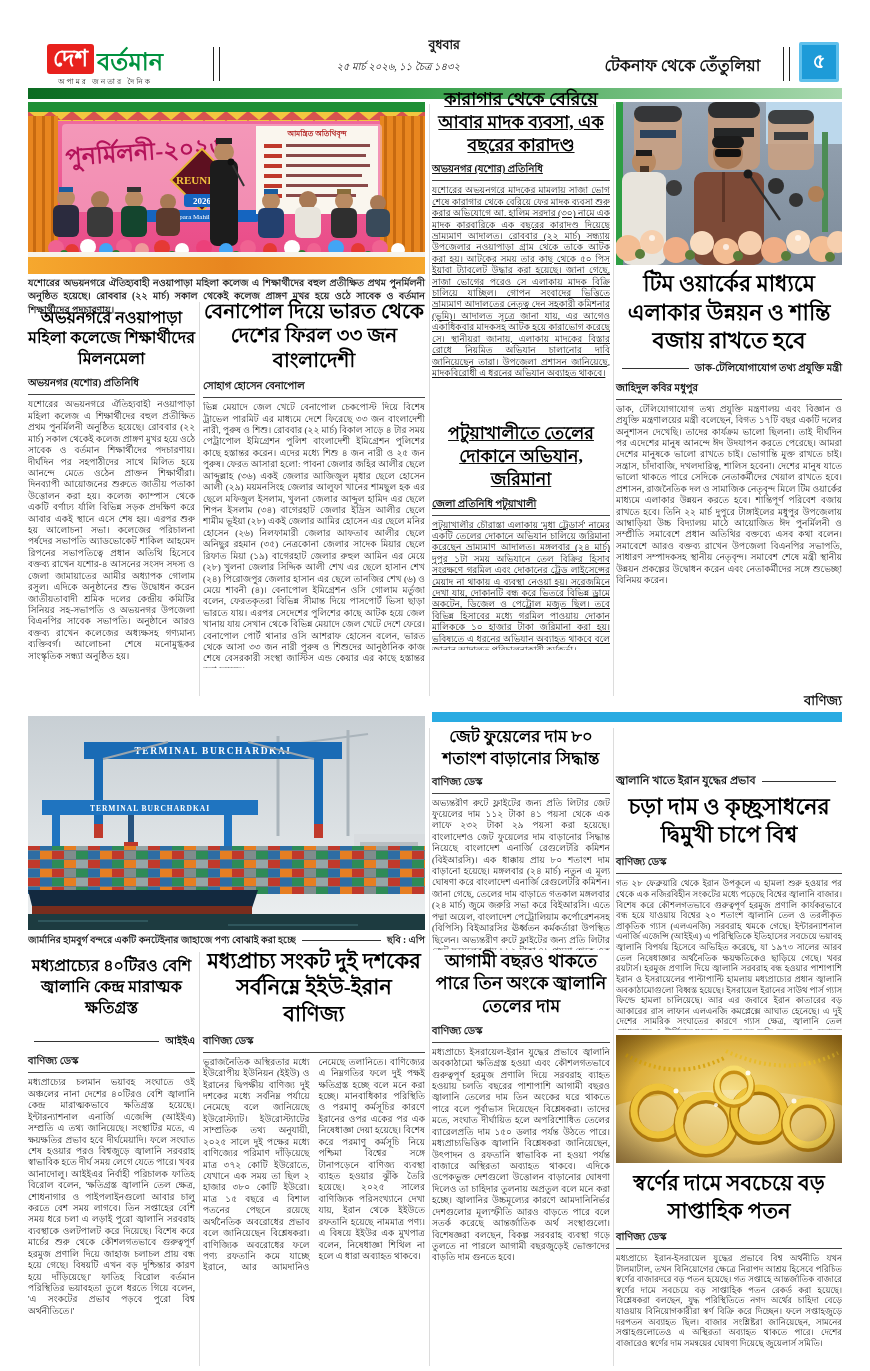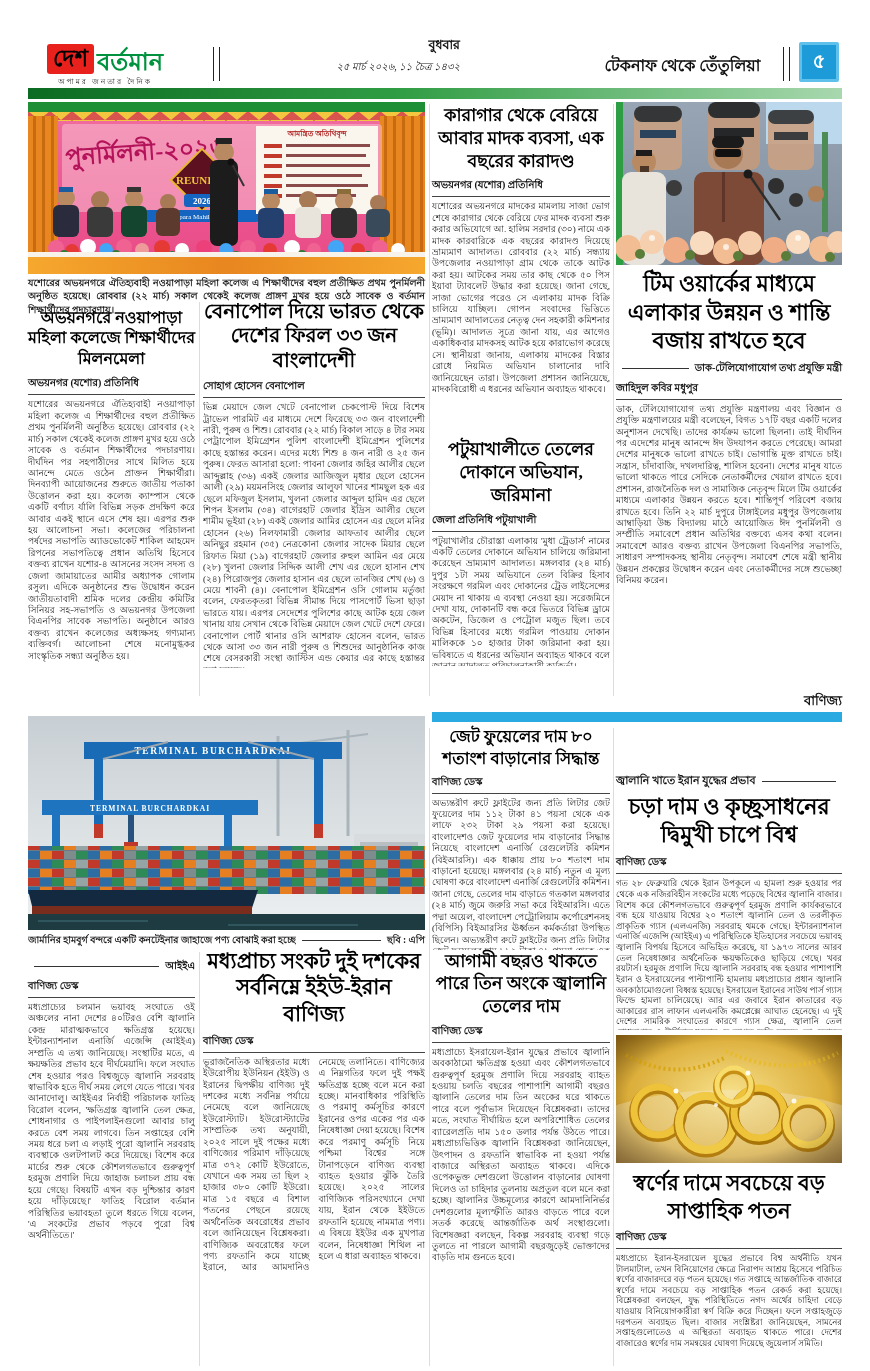--- a/index.html
+++ b/index.html
@@ -12,21 +12,21 @@
   .body-text{font-size:9px;line-height:1.27;text-align:justify;color:#1c1c1c;overflow:hidden;}
   .caption{font-size:9.5px;font-weight:600;line-height:1.4;text-align:justify;color:#222;}
   .dash{flex:1;border-top:1.3px solid #333;margin:0 6px;align-self:center;}
   .attr-row{display:flex;align-items:center;font-size:10px;font-weight:bold;margin:2px 0;}
   .kicker-row{display:flex;align-items:center;font-size:11px;font-weight:bold;margin-bottom:2px;margin-top:48px;}
   .vsep{position:absolute;width:1px;background:#dcdcdc;}
   .photo{position:absolute;overflow:hidden;background:#ddd;}
   .photo svg{display:block;}
   
   .logo-row{display:flex;align-items:flex-end;justify-content:center;font-family:"Liberation Sans",sans-serif;}
-  .logo-desh{background:#e8211d;color:#000000;font-weight:bold;font-size:23px;line-height:1;
+  .logo-desh{background:#e8211d;color:#ffffff;font-weight:bold;font-size:23px;line-height:1;
              padding:3px 6px 4px;border-radius:3px;}
   .logo-bartoman{color:#00923f;font-weight:bold;font-size:24px;line-height:1;margin-left:3px;}
   .logo-tagline{font-size:7.5px;letter-spacing:2px;text-align:center;color:#222;margin-top:2px;
                 font-family:"Liberation Sans",sans-serif;}
   .hsep{position:absolute;width:5px;border-left:1.6px solid #222;border-right:1.6px solid #222;}
   .pagebox{position:absolute;width:40px;height:40px;background:#1d9bd8;border:3px solid #5fc0ec;
            box-sizing:border-box;color:#fff;font-size:20px;font-weight:bold;display:flex;
            align-items:center;justify-content:center;border-radius:2px;font-family:"Liberation Sans",sans-serif;}
 </style>
 </head>
@@ -198,21 +198,21 @@
     <div class="byline" style="margin-top:6px;">অভয়নগর (যশোর) প্রতিনিধি</div>
     <div class="body-text" style="height:290px;">যশোরের অভয়নগরে ঐতিহ্যবাহী নওয়াপাড়া মহিলা কলেজ এ শিক্ষার্থীদের বহুল প্রতীক্ষিত প্রথম পুনর্মিলনী অনুষ্ঠিত হয়েছে। রোববার (২২ মার্চ) সকাল থেকেই কলেজ প্রাঙ্গণ মুখর হয়ে ওঠে সাবেক ও বর্তমান শিক্ষার্থীদের পদচারণায়। দীর্ঘদিন পর সহপাঠীদের সাথে মিলিত হয়ে আনন্দে মেতে ওঠেন প্রাক্তন শিক্ষার্থীরা। দিনব্যাপী আয়োজনের শুরুতে জাতীয় পতাকা উত্তোলন করা হয়। কলেজ ক্যাম্পাস থেকে একটি বর্ণাঢ্য র্যালি বিভিন্ন সড়ক প্রদক্ষিণ করে আবার একই স্থানে এসে শেষ হয়। এরপর শুরু হয় আলোচনা সভা। কলেজের পরিচালনা পর্ষদের সভাপতি অ্যাডভোকেট শাকিল আহমেদ রিপনের সভাপতিত্বে প্রধান অতিথি হিসেবে বক্তব্য রাখেন যশোর-৪ আসনের সংসদ সদস্য ও জেলা জামায়াতের আমীর অধ্যাপক গোলাম রসুল। এদিকে অনুষ্ঠানের শুভ উদ্বোধন করেন জাতীয়তাবাদী শ্রমিক দলের কেন্দ্রীয় কমিটির সিনিয়র সহ-সভাপতি ও অভয়নগর উপজেলা বিএনপির সাবেক সভাপতি। অনুষ্ঠানে আরও বক্তব্য রাখেন কলেজের অধ্যক্ষসহ গণ্যমান্য ব্যক্তিবর্গ। আলোচনা শেষে মনোমুগ্ধকর সাংস্কৃতিক সন্ধ্যা অনুষ্ঠিত হয়।</div>
   </div>
 
   <div class="abs" style="left:203px;top:299px;width:222px;">
     <div class="headline" style="font-size:20px;line-height:1.22;text-align:center;">বেনাপোল দিয়ে ভারত থেকে দেশের ফিরল ৩৩ জন বাংলাদেশী</div>
     <div class="byline" style="margin-top:6px;">সোহাগ হোসেন বেনাপোল</div>
     <div class="body-text" style="height:266px;">ভিন্ন মেয়াদে জেল খেটে বেনাপোল চেকপোস্ট দিয়ে বিশেষ ট্রাভেল পারমিট এর মাধ্যমে দেশে ফিরেছে ৩৩ জন বাংলাদেশী নারী, পুরুষ ও শিশু। রোববার (২২ মার্চ) বিকাল সাড়ে ৪ টার সময় পেট্রাপোল ইমিগ্রেশন পুলিশ বাংলাদেশী ইমিগ্রেশন পুলিশের কাছে হস্তান্তর করেন। এদের মধ্যে শিশু ৪ জন নারী ও ২৫ জন পুরুষ। ফেরত আসারা হলো: পাবনা জেলার জহির আলীর ছেলে আব্দুল্লাহ (৩৬) একই জেলার আজিজুল মৃধার ছেলে হোসেন আলী (২৯) ময়মনসিংহ জেলার আলুফা খানের শামছুল হক এর ছেলে মফিজুল ইসলাম, খুলনা জেলার আব্দুল হামিদ এর ছেলে শিপন ইসলাম (৩৪) বাগেরহাট জেলার ইদ্রিস আলীর ছেলে শামীম ভূইয়া (২৮) একই জেলার আমির হোসেন এর ছেলে মনির হোসেন (২৬) নিলফামারী জেলার আফতাব আলীর ছেলে অনিছুর রহমান (৩৫) নেত্রকোনা জেলার সাদেক মিয়ার ছেলে রিফাত মিয়া (১৯) বাগেরহাট জেলার রুহুল আমিন এর মেয়ে (২৮) খুলনা জেলার সিদ্দিক আলী শেখ এর ছেলে হাসান শেখ (২৪) পিরোজপুর জেলার হাসান এর ছেলে তানজির শেখ (৬) ও মেয়ে শাবনী (৪)। বেনাপোল ইমিগ্রেশন ওসি গোলাম মর্তুজা বলেন, ফেরতকৃতরা বিভিন্ন সীমান্ত দিয়ে পাসপোর্ট ভিসা ছাড়া ভারতে যায়। এরপর সেদেশের পুলিশের কাছে আটক হয়ে জেল খানায় যায় সেখান থেকে বিভিন্ন মেয়াদে জেল খেটে দেশে ফেরে। বেনাপোল পোর্ট থানার ওসি আশরাফ হোসেন বলেন, ভারত থেকে আসা ৩৩ জন নারী পুরুষ ও শিশুদের আনুষ্ঠানিক কাজ শেষে বেসরকারী সংস্থা জাস্টিস এন্ড কেয়ার এর কাছে হস্তান্তর করা হয়েছে।</div>
   </div>
 
-  <div class="abs" style="left:432px;top:104px;width:178px;">
+  <div class="abs" style="left:432px;top:88px;width:178px;text-decoration:underline;">
     <div class="headline" style="font-size:17.5px;line-height:1.3;">কারাগার থেকে বেরিয়ে আবার মাদক ব্যবসা, এক বছরের কারাদণ্ড</div>
     <div class="byline" style="margin-top:5px;">অভয়নগর (যশোর) প্রতিনিধি</div>
     <div class="body-text" style="height:228px;">যশোরের অভয়নগরে মাদকের মামলায় সাজা ভোগ শেষে কারাগার থেকে বেরিয়ে ফের মাদক ব্যবসা শুরু করার অভিযোগে আ. হালিম সরদার (৩০) নামে এক মাদক কারবারিকে এক বছরের কারাদণ্ড দিয়েছে ভ্রাম্যমাণ আদালত। রোববার (২২ মার্চ) সন্ধ্যায় উপজেলার নওয়াপাড়া গ্রাম থেকে তাকে আটক করা হয়। আটকের সময় তার কাছ থেকে ৫০ পিস ইয়াবা ট্যাবলেট উদ্ধার করা হয়েছে। জানা গেছে, সাজা ভোগের পরেও সে এলাকায় মাদক বিক্রি চালিয়ে যাচ্ছিল। গোপন সংবাদের ভিত্তিতে ভ্রাম্যমাণ আদালতের নেতৃত্ব দেন সহকারী কমিশনার (ভূমি)। আদালত সূত্রে জানা যায়, এর আগেও একাধিকবার মাদকসহ আটক হয়ে কারাভোগ করেছে সে। স্থানীয়রা জানায়, এলাকায় মাদকের বিস্তার রোধে নিয়মিত অভিযান চালানোর দাবি জানিয়েছেন তারা। উপজেলা প্রশাসন জানিয়েছে, মাদকবিরোধী এ ধরনের অভিযান অব্যাহত থাকবে।</div>
     <div class="headline" style="font-size:17.5px;line-height:1.3;margin-top:9px;">পটুয়াখালীতে তেলের দোকানে অভিযান, জরিমানা</div>
     <div class="byline" style="margin-top:5px;">জেলা প্রতিনিধি পটুয়াখালী</div>
     <div class="body-text" style="height:130px;">পটুয়াখালীর চৌরাস্তা এলাকায় 'মুধা ট্রেডার্স' নামের একটি তেলের দোকানে অভিযান চালিয়ে জরিমানা করেছেন ভ্রাম্যমাণ আদালত। মঙ্গলবার (২৪ মার্চ) দুপুর ১টা সময় অভিযানে তেল বিক্রির হিসাব সংরক্ষণে গরমিল এবং দোকানের ট্রেড লাইসেন্সের মেয়াদ না থাকায় এ ব্যবস্থা নেওয়া হয়। সরেজমিনে দেখা যায়, দোকানটি বন্ধ করে ভিতরে বিভিন্ন ড্রামে অকটেন, ডিজেল ও পেট্রোল মজুত ছিল। তবে বিভিন্ন হিসাবের মধ্যে গরমিল পাওয়ায় দোকান মালিককে ১০ হাজার টাকা জরিমানা করা হয়। ভবিষ্যতে এ ধরনের অভিযান অব্যাহত থাকবে বলে জানান আদালত পরিচালনাকারী কর্মকর্তা।</div>
   </div>
 
   <div class="photo" style="left:616px;top:102px;width:226px;height:163px;">
     <svg width="226" height="163" viewBox="0 0 226 163">
@@ -355,21 +355,22 @@
     </svg>
   </div>
 
   <div class="abs" style="left:28px;top:934px;width:397px;display:flex;align-items:baseline;">
     <span class="caption" style="white-space:nowrap;overflow:hidden;max-width:300px;">জার্মানির হামবুর্গ বন্দরে একটি কনটেইনার জাহাজে পণ্য বোঝাই করা হচ্ছে</span>
     <div class="dash"></div>
     <span class="caption" style="white-space:nowrap;">ছবি : এপি</span>
   </div>
 
   <div class="abs" style="left:28px;top:956px;width:167px;">
-    <div class="attr-row" style="margin-top:2px;">
+    <div class="headline" style="font-size:16px;line-height:1.3;">মধ্যপ্রাচ্যের ৪০টিরও বেশি জ্বালানি কেন্দ্র মারাত্মক ক্ষতিগ্রস্ত</div>
+    <div class="attr-row" style="margin-top:15px;">
       <div class="dash"></div>
       <span>আইইএ</span>
     </div>
     <div class="byline">বাণিজ্য ডেস্ক</div>
     <div class="body-text" style="height:298px;">মধ্যপ্রাচ্যের চলমান ভয়াবহ সংঘাতে ওই অঞ্চলের নানা দেশের ৪০টিরও বেশি জ্বালানি কেন্দ্র মারাত্মকভাবে ক্ষতিগ্রস্ত হয়েছে। ইন্টারন্যাশনাল এনার্জি এজেন্সি (আইইএ) সম্প্রতি এ তথ্য জানিয়েছে। সংস্থাটির মতে, এ ক্ষয়ক্ষতির প্রভাব হবে দীর্ঘমেয়াদি। ফলে সংঘাত শেষ হওয়ার পরও বিশ্বজুড়ে জ্বালানি সরবরাহ স্বাভাবিক হতে দীর্ঘ সময় লেগে যেতে পারে। খবর আনাদোলু। আইইএর নির্বাহী পরিচালক ফাতিহ বিরোল বলেন, 'ক্ষতিগ্রস্ত জ্বালানি তেল ক্ষেত্র, শোধনাগার ও পাইপলাইনগুলো আবার চালু করতে বেশ সময় লাগবে। তিন সপ্তাহের বেশি সময় ধরে চলা এ লড়াই পুরো জ্বালানি সরবরাহ ব্যবস্থাকে ওলটপালট করে দিয়েছে। বিশেষ করে মার্চের শুরু থেকে কৌশলগতভাবে গুরুত্বপূর্ণ হরমুজ প্রণালি দিয়ে জাহাজ চলাচল প্রায় বন্ধ হয়ে গেছে। বিষয়টি এখন বড় দুশ্চিন্তার কারণ হয়ে দাঁড়িয়েছে।' ফাতিহ বিরোল বর্তমান পরিস্থিতির ভয়াবহতা তুলে ধরতে গিয়ে বলেন, 'এ সংকটের প্রভাব পড়বে পুরো বিশ্ব অর্থনীতিতে।'</div>
   </div>
 
   <div class="abs" style="left:203px;top:948px;width:222px;">
     <div class="headline" style="font-size:21px;line-height:1.25;">মধ্যপ্রাচ্য সংকট দুই দশকের সর্বনিম্নে ইইউ-ইরান বাণিজ্য</div>
     <div class="byline" style="margin-top:6px;">বাণিজ্য ডেস্ক</div>

